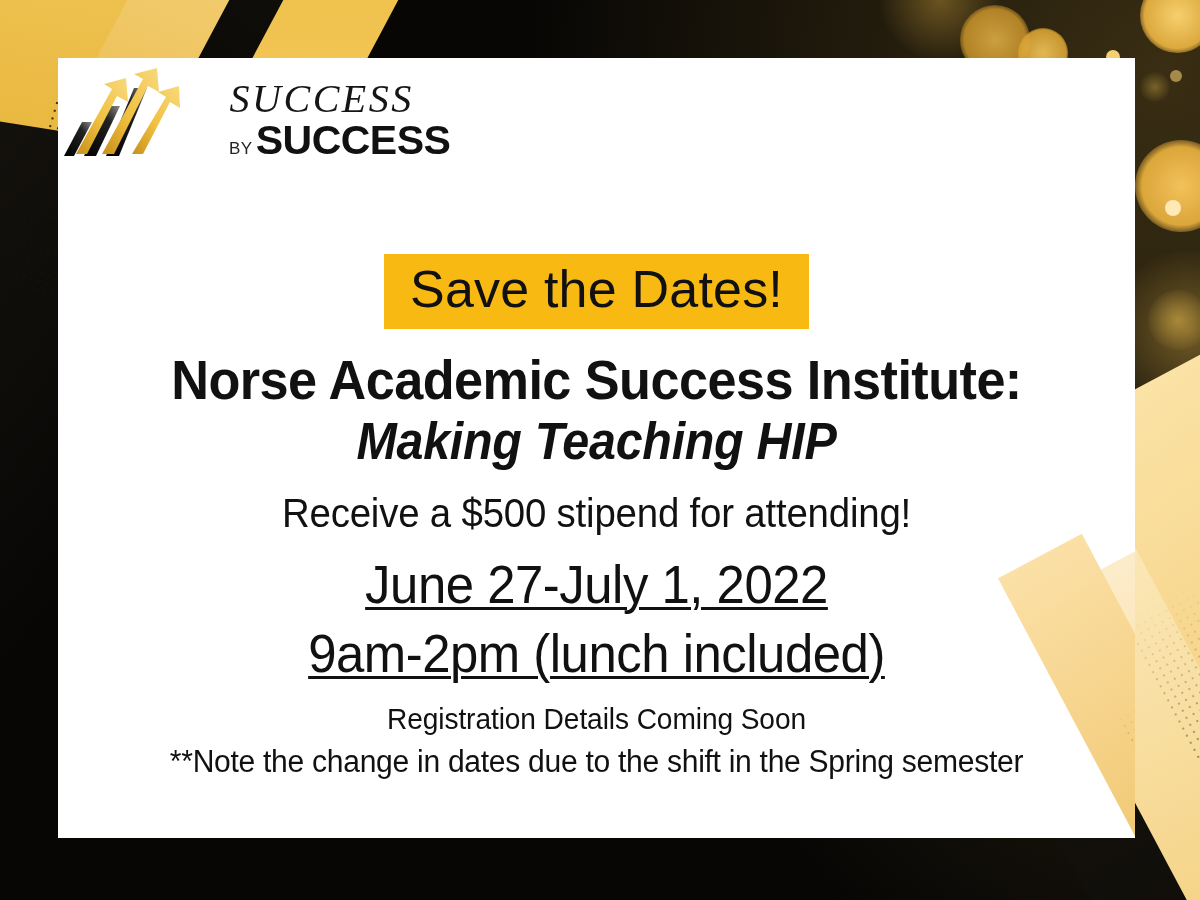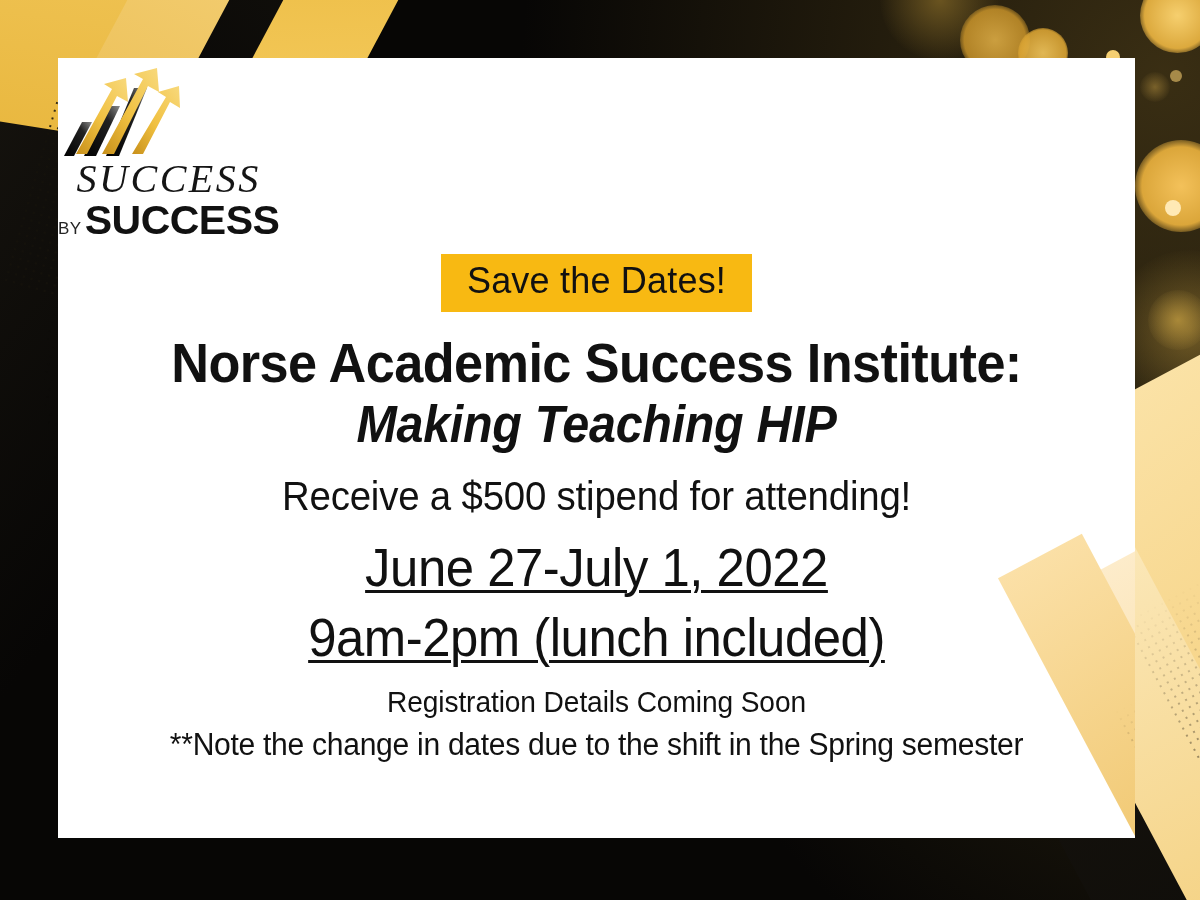--- a/index.html
+++ b/index.html
@@ -164,22 +164,22 @@
     -webkit-mask-image: linear-gradient(to top, #000 25%, transparent 92%);
     mask-image: linear-gradient(to top, #000 25%, transparent 92%);
   }
 
   
   .logo {
     position: absolute;
     left: 0; right: 12px;
     top: 8px;
     display: flex;
-    flex-direction: column;
-    align-items: flex-start;
+    flex-direction: row;
+    align-items: flex-end;
   }
   .logo-mark { width: 135px; height: 95px; display:block; }
   .logo-words {
     display: flex;
     flex-direction: column;
     align-items: center;
     margin-top: -2px;
   }
   .logo-success {
     font-family: "Liberation Serif", serif;
@@ -195,20 +195,21 @@
     align-items: baseline;
     margin-top: 1px;
   }
   .logo-by {
     font-family: "Liberation Sans", sans-serif;
     font-size: 17px;
     font-weight: 400;
     color: #252525;
     letter-spacing: 0.5px;
     margin-right: 3px;
+    margin-left: 36px;
   }
   .logo-design {
     font-family: "Liberation Sans", sans-serif;
     font-weight: 700;
     font-size: 41px;
     letter-spacing: -0.5px;
     color: #111;
     line-height: 1;
   }
 
@@ -218,21 +219,21 @@
     left: 0; right: 0;
     top: 196px;
     text-align: center;
     color: #111;
   }
   .highlight-wrap { line-height: 0; }
   .highlight {
     display: inline-block;
     background: #f8b912;
     padding: 8px 26px 12px 26px;
-    font-size: 36px;
+    font-size: 52px;
     font-weight: 400;
     letter-spacing: 0.2px;
     line-height: 1.06;
     color: #111;
   }
   .headline {
     margin-top: 22px;
     font-size: 55px;
     font-weight: 700;
     letter-spacing: -0.6px;

